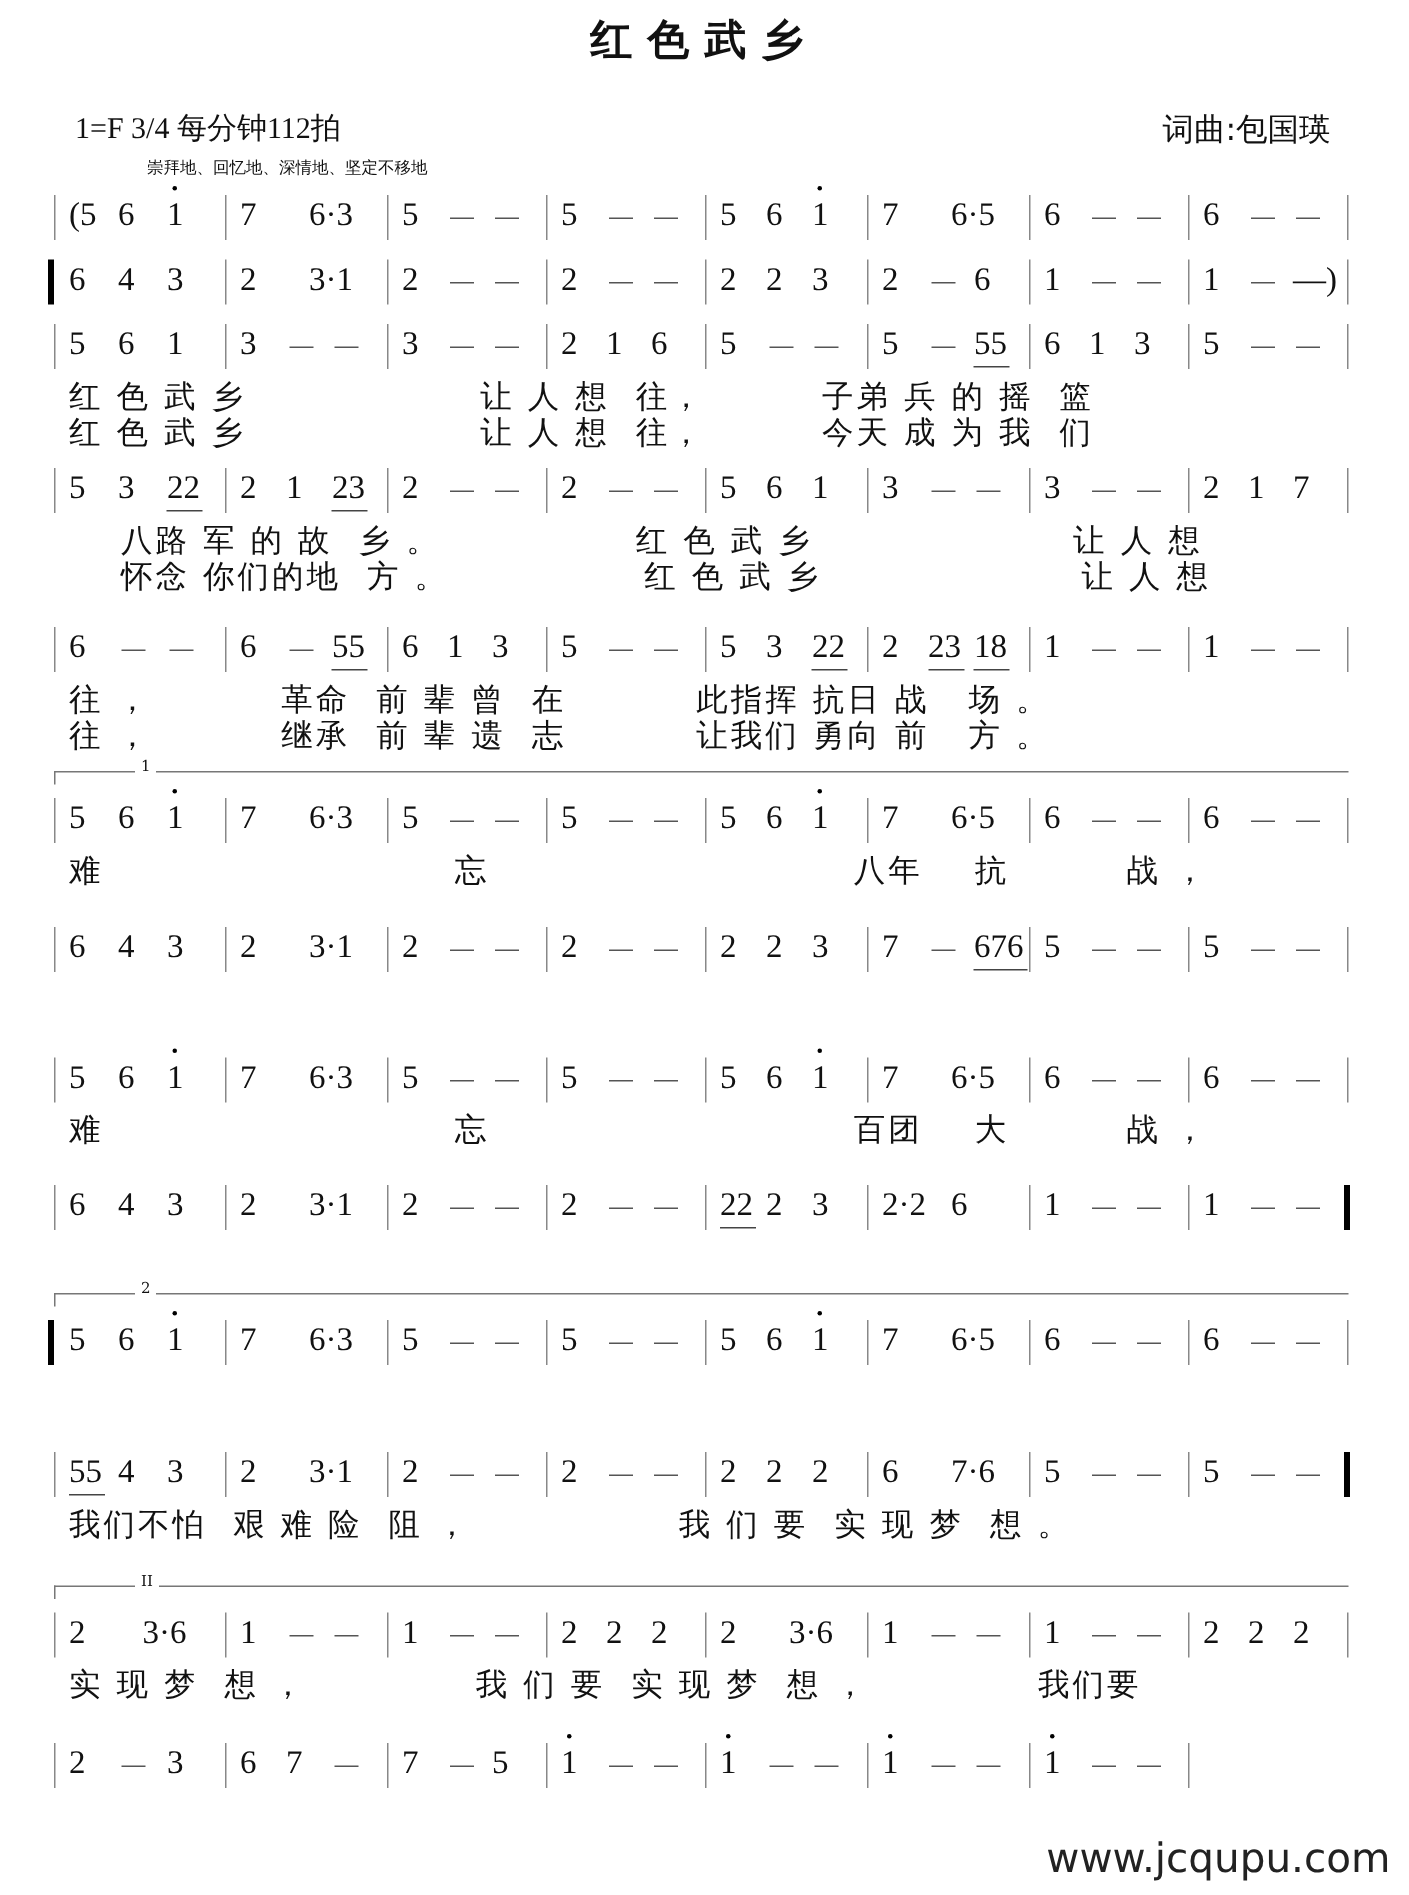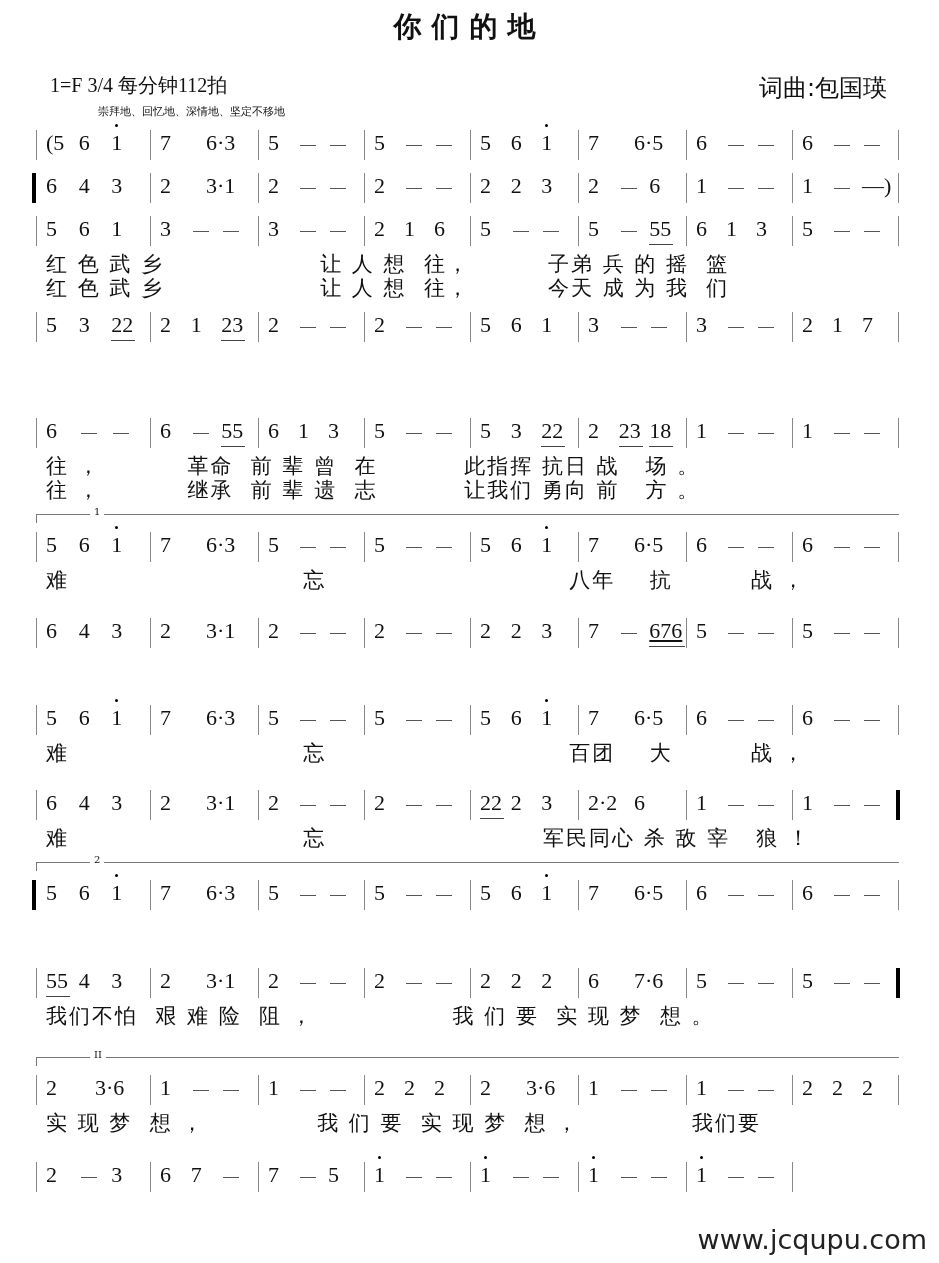--- a/index.html
+++ b/index.html
@@ -1,36 +1,36 @@
 <!DOCTYPE html>
 <html><head>
 <meta charset="utf-8">
 <style>
   html,body{margin:0;padding:0;background:#fff;}
   body{width:939px;height:1263px;position:relative;overflow:hidden;font-family:"DejaVu Serif","Liberation Serif",serif;color:#111;}
   .title{position:absolute;left:0;top:8px;width:939px;text-align:center;font-family:"DejaVu Sans","Liberation Sans",sans-serif;font-size:28px;letter-spacing:10px;font-weight:bold;}
   .key{position:absolute;left:50px;top:72px;font-size:20px;font-family:"Liberation Serif","DejaVu Serif",serif;}
   .expr{position:absolute;left:98px;top:104px;font-size:11px;font-family:"DejaVu Sans",sans-serif;}
-  .author{position:absolute;right:52px;top:72px;font-size:24px;font-family:"DejaVu Sans",sans-serif;}
+  .author{position:absolute;right:52px;top:72px;font-size:21px;font-family:"DejaVu Sans",sans-serif;}
   .row{position:absolute;left:0;width:939px;height:40px;}
   .n{position:absolute;font-size:22px;top:8px;font-family:"Liberation Serif","DejaVu Serif",serif;line-height:26px;}
   .bar{position:absolute;top:8px;width:1px;height:30px;background:#888;}
   .dash{position:absolute;top:23px;width:16px;height:1px;background:#555;}
   .lyr{position:absolute;font-size:21px;font-family:"DejaVu Sans",sans-serif;white-space:pre;line-height:24px;letter-spacing:2px;}
   .volta{position:absolute;height:8px;border-top:1px solid #777;border-left:1px solid #777;}
   .vlabel{position:absolute;font-size:10px;background:#fff;padding:0 4px;}
   .rep{position:absolute;top:8px;width:4px;height:30px;background:#000;}
   .under{position:absolute;height:1px;background:#444;}
   .dot{position:absolute;width:3px;height:3px;border-radius:2px;background:#000;}
   .wm{position:absolute;right:12px;bottom:8px;font-family:"DejaVu Sans",sans-serif;font-size:27px;color:#222;}
 </style>
 </head>
 <body>
 
-<div class="title">你们的地</div>
+<div class="title">红色武乡</div>
 <div class="key">1=F 3/4 每分钟112拍</div>
 <div class="expr">崇拜地、回忆地、深情地、坚定不移地</div>
 <div class="author">词曲:包国瑛</div>
 
 <div id="score">
     <div class="row" style="top: 122px;">
       <div class="bar" style="left: 36px;"></div>
       <div class="bar" style="left: 150px;"></div>
       <div class="bar" style="left: 258px;"></div>
       <div class="bar" style="left: 364px;"></div>
@@ -165,20 +165,22 @@
       <span class="n" style="left: 541.333px;">1</span>
       <span class="n" style="left: 588px;">3</span>
       <div class="dash" style="left: 620.667px;"></div>
       <div class="dash" style="left: 651.333px;"></div>
       <span class="n" style="left: 696px;">3</span>
       <div class="dash" style="left: 728px;"></div>
       <div class="dash" style="left: 758px;"></div>
       <span class="n" style="left: 802px;">2</span>
       <span class="n" style="left: 832px;">1</span>
       <span class="n" style="left: 862px;">7</span>
+      <div class="lyr" style="left: 46px; top: 44px;">    八路 军 的 故  乡 。               红 色 武 乡                    让 人 想</div>
+      <div class="lyr" style="left: 46px; top: 68px;">    怀念 你们的地  方 。               红 色 武 乡                    让 人 想</div>
     </div>
     <div class="row" style="top: 410px;">
       <div class="bar" style="left: 36px;"></div>
       <div class="bar" style="left: 150px;"></div>
       <div class="bar" style="left: 258px;"></div>
       <div class="bar" style="left: 364px;"></div>
       <div class="bar" style="left: 470px;"></div>
       <div class="bar" style="left: 578px;"></div>
       <div class="bar" style="left: 686px;"></div>
       <div class="bar" style="left: 792px;"></div>
@@ -271,21 +273,21 @@
       <div class="dash" style="left: 300px;"></div>
       <div class="dash" style="left: 330px;"></div>
       <span class="n" style="left: 374px;">2</span>
       <div class="dash" style="left: 406px;"></div>
       <div class="dash" style="left: 436px;"></div>
       <span class="n" style="left: 480px;">2</span>
       <span class="n" style="left: 510.667px;">2</span>
       <span class="n" style="left: 541.333px;">3</span>
       <span class="n" style="left: 588px;">7</span>
       <div class="dash" style="left: 620.667px;"></div>
-      <span class="n" style="left: 649.333px; text-decoration: underline;">676</span>
+      <span class="n" style="left: 649.333px;">676</span>
       <div class="under" style="left: 649.333px; top: 36px; width: 36px;"></div>
       <span class="n" style="left: 696px;">5</span>
       <div class="dash" style="left: 728px;"></div>
       <div class="dash" style="left: 758px;"></div>
       <span class="n" style="left: 802px;">5</span>
       <div class="dash" style="left: 834px;"></div>
       <div class="dash" style="left: 864px;"></div>
     </div>
     <div class="row" style="top: 697px;">
       <div class="bar" style="left: 36px;"></div>
@@ -349,21 +351,20 @@
       <span class="n" style="left: 510.667px;">2</span>
       <span class="n" style="left: 541.333px;">3</span>
       <span class="n" style="left: 588px;">2·2</span>
       <span class="n" style="left: 634px;">6</span>
       <span class="n" style="left: 696px;">1</span>
       <div class="dash" style="left: 728px;"></div>
       <div class="dash" style="left: 758px;"></div>
       <span class="n" style="left: 802px;">1</span>
       <div class="dash" style="left: 834px;"></div>
       <div class="dash" style="left: 864px;"></div>
-      <div class="lyr" style="left: 46px; top: 44px;">难                           忘                         军民同心 杀 敌 宰   狼 ！</div>
     </div>
     <div class="row" style="top: 872px;">
       <div class="volta" style="left: 36px; top: -10px; width: 862px;"></div>
       <span class="vlabel" style="left: 90px; top: -18px;">2</span>
       <div class="rep" style="left: 32px;"></div>
       <div class="bar" style="left: 150px;"></div>
       <div class="bar" style="left: 258px;"></div>
       <div class="bar" style="left: 364px;"></div>
       <div class="bar" style="left: 470px;"></div>
       <div class="bar" style="left: 578px;"></div>

